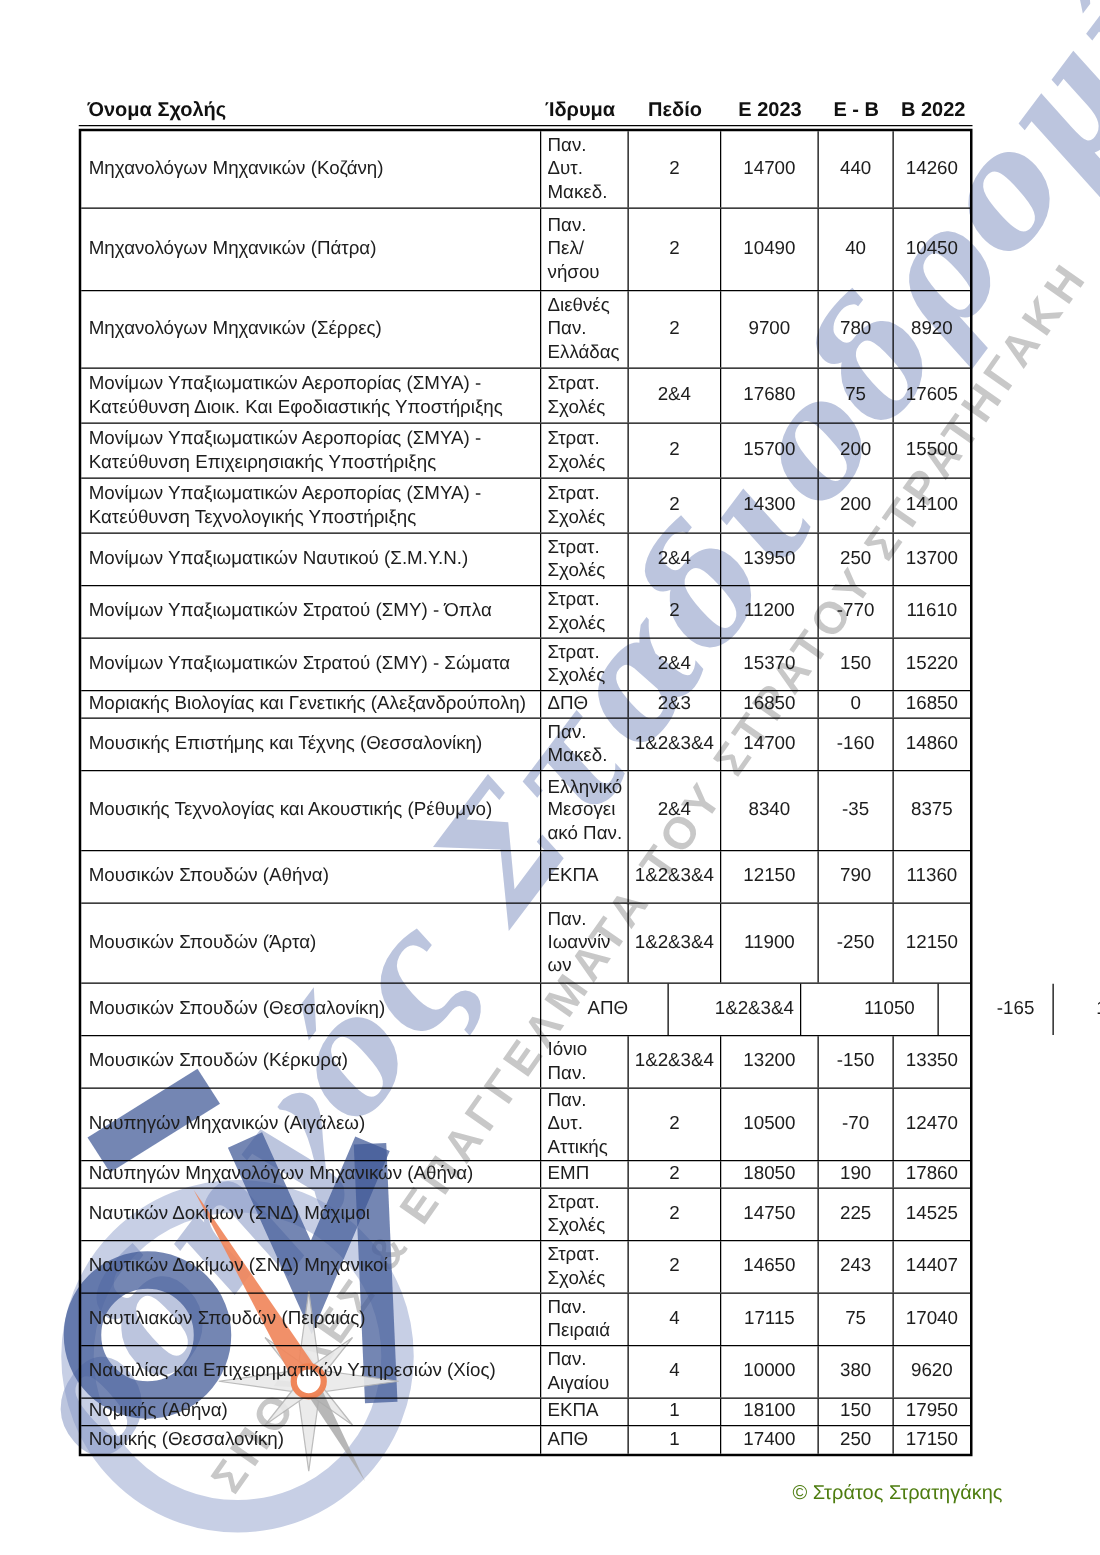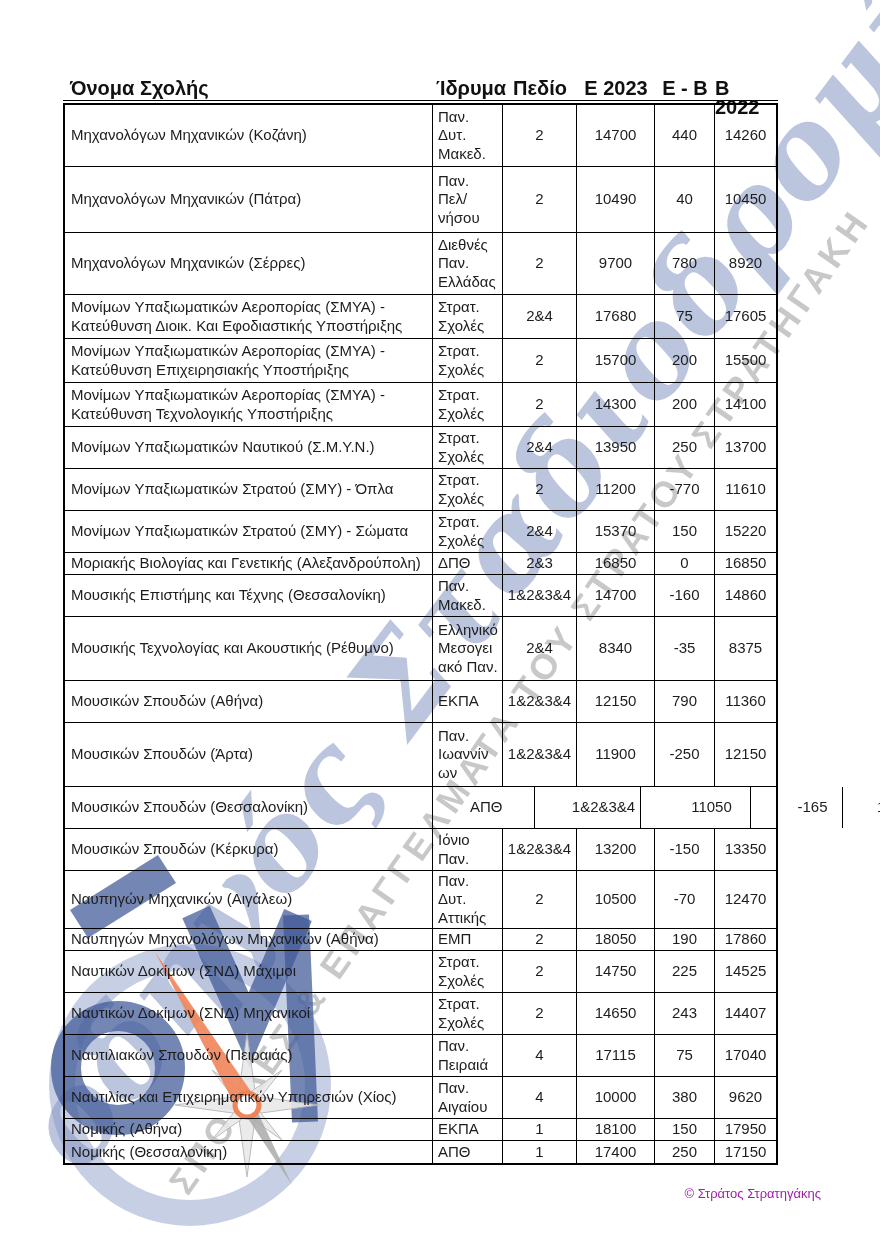--- a/index.html
+++ b/index.html
@@ -21,21 +21,21 @@
     transform:rotate(-55deg);transform-origin:0 100%;
     font-family:"Liberation Sans",sans-serif;font-weight:bold;
     font-size:36px;letter-spacing:5px;white-space:nowrap;
     color:rgba(125,125,125,0.42);
   }
   
   .content{position:absolute;inset:0;z-index:2;}
   .hdr-row{
     position:absolute;left:63px;top:79px;width:715px;height:21px;
     display:grid;grid-template-columns:370px 70px 74px 78px 60px 63px;
-    font-weight:bold;font-size:20px;color:#111;
+    font-weight:bold;font-size:16px;color:#111;
     border-bottom:1.5px solid #000;
   }
   .hdr-row .hc{display:flex;align-items:flex-start;justify-content:center;line-height:19px;}
   .hdr-row .hc.left{justify-content:flex-start;}
   .hdr-row .hc.n{padding-left:7px;}
   .hdr-row .hc.i{padding-left:3px;}
   .tbl{
     position:absolute;left:63px;top:103px;width:715px;
     border:2px solid #000;box-sizing:border-box;background:transparent;
   }
@@ -48,21 +48,21 @@
     display:flex;align-items:center;box-sizing:border-box;
     border-right:1.5px solid #000;
     font-size:15px;line-height:1.22;padding:1px 2px;
     background:transparent;
   }
   .cell:last-child{border-right:none;}
   .c-name{padding-left:6px;padding-right:3px;}
   .c-inst{padding-left:5px;padding-right:2px;overflow-wrap:anywhere;word-break:break-word;}
   .c-num{justify-content:center;text-align:center;}
   .footer{
-    position:absolute;right:59px;top:1186px;font-size:13px;color:#a21caf;
+    position:absolute;right:78px;top:1186px;font-size:16px;color:#4d7c0f;
   }
 </style>
 </head>
 <body>
 
 <div class="page">
 
   <div class="watermark">
     <div class="wm-caps">ΣΠΟΥΔΕΣ &amp; ΕΠΑΓΓΕΛΜΑΤΑ ΤΟΥ ΣΤΡΑΤΟΥ ΣΤΡΑΤΗΓΑΚΗ</div>
     <div class="wm-script">οδηγός Σταδιοδρομίας</div>

